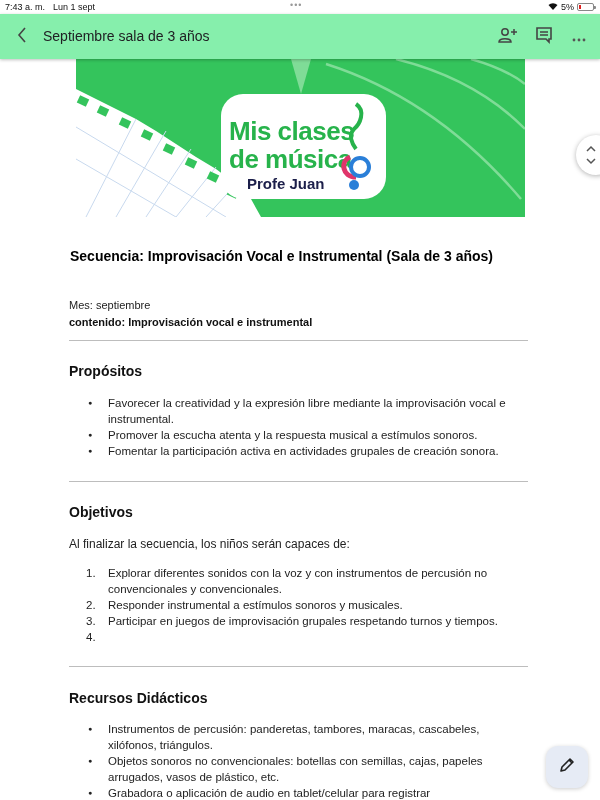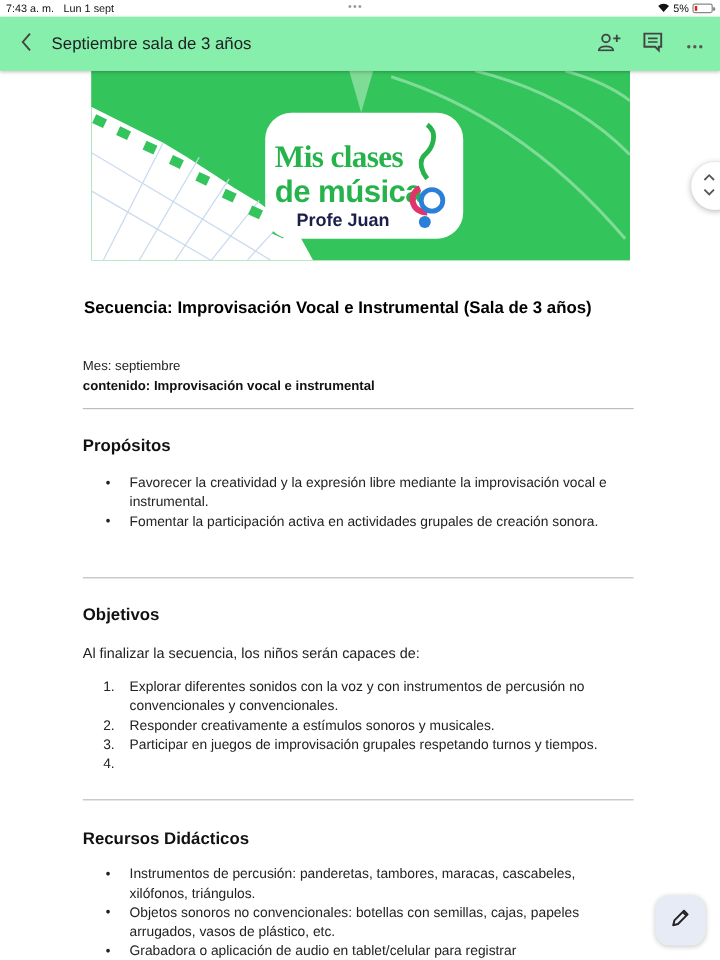--- a/index.html
+++ b/index.html
@@ -20,21 +20,21 @@
     .doc-title { position: absolute; left: 43px; top: 14px; font-size: 14px; color: #202124; }
     .ab-icon { position: absolute; top: 12px; width: 22px; height: 22px; display: flex; align-items: center; justify-content: center; }
     .ab-add { left: 497px; }
     .ab-comment { left: 533px; }
     .ab-more { left: 568px; }
 
     .banner { position: absolute; left: 76px; top: 59px; width: 449px; height: 158px; background: #34c45c; overflow: hidden; }
     .banner svg { position: absolute; left: 0; top: 0; }
     .logo-card { position: absolute; left: 145px; top: 35px; width: 165px; height: 105px; background: #fff; border-radius: 22px; }
     .logo-line1, .logo-line2 { position: absolute; left: 8px; font-weight: bold; color: #27b34b; font-size: 26px; letter-spacing: -0.5px; }
-    .logo-line1 { top: 22px; font-family: Liberation Serif, serif; }
+    .logo-line1 { top: 22px; }
     .logo-line2 { top: 50px; }
     .logo-sub { position: absolute; left: 26px; top: 81px; font-weight: bold; color: #1c1f4a; font-size: 15px; }
     .clef { position: absolute; left: 117px; top: 5px; }
 
     .scroll-toggle { position: absolute; left: 576px; top: 135px; width: 40px; height: 40px; border-radius: 50%; background: #fff; box-shadow: 0 1px 5px rgba(0,0,0,0.3); z-index: 3; }
     .scroll-toggle .chev { position: absolute; left: 10px; font-size: 10px; color: #555; }
     .doc-h1 { position: absolute; left: 70px; top: 244px; width: 460px; font-size: 14px; font-weight: bold; line-height: 25px; color: #000000; }
     .meta1 { position: absolute; left: 69px; top: 299px; font-size: 11px; color: #222; }
     .meta2 { position: absolute; left: 69px; top: 316px; font-size: 11px; font-weight: bold; color: #111; }
     .hr { position: absolute; left: 69px; width: 459px; height: 1px; background: #bdbdbd; }
@@ -163,29 +163,30 @@
 </div>
 
 <h1 class="doc-h1">Secuencia: Improvisación Vocal e Instrumental (Sala de 3 años)</h1>
 <div class="meta1">Mes: septiembre</div>
 <div class="meta2">contenido: Improvisación vocal e instrumental</div>
 <div class="hr" style="top:340px;"></div>
 
 <h2 class="h2" style="top:363px;">Propósitos</h2>
 <ul class="list bullets" style="top:395px;">
   <li>Favorecer la creatividad y la expresión libre mediante la improvisación vocal e instrumental.</li>
+  <li>Promover la escucha atenta y la respuesta musical a estímulos sonoros.</li>
   <li>Fomentar la participación activa en actividades grupales de creación sonora.</li>
 </ul>
 <div class="hr" style="top:481px;"></div>
 
 <h2 class="h2" style="top:504px;">Objetivos</h2>
 <div class="para" style="top:537px;">Al finalizar la secuencia, los niños serán capaces de:</div>
 <ol class="list numbers" style="top:565px;">
   <li><span class="num">1.</span><span>Explorar diferentes sonidos con la voz y con instrumentos de percusión no convencionales y convencionales.</span></li>
-  <li><span class="num">2.</span><span>Responder creativamente a estímulos sonoros y musicales.</span></li>
+  <li><span class="num">2.</span><span>Responder instrumental a estímulos sonoros y musicales.</span></li>
   <li><span class="num">3.</span><span>Participar en juegos de improvisación grupales respetando turnos y tiempos.</span></li>
   <li><span class="num">4.</span></li>
 </ol>
 <div class="hr" style="top:666px;"></div>
 
 <h2 class="h2" style="top:690px;">Recursos Didácticos</h2>
 <ul class="list bullets" style="top:721px;">
   <li>Instrumentos de percusión: panderetas, tambores, maracas, cascabeles, xilófonos, triángulos.</li>
   <li>Objetos sonoros no convencionales: botellas con semillas, cajas, papeles arrugados, vasos de plástico, etc.</li>
   <li>Grabadora o aplicación de audio en tablet/celular para registrar</li>

